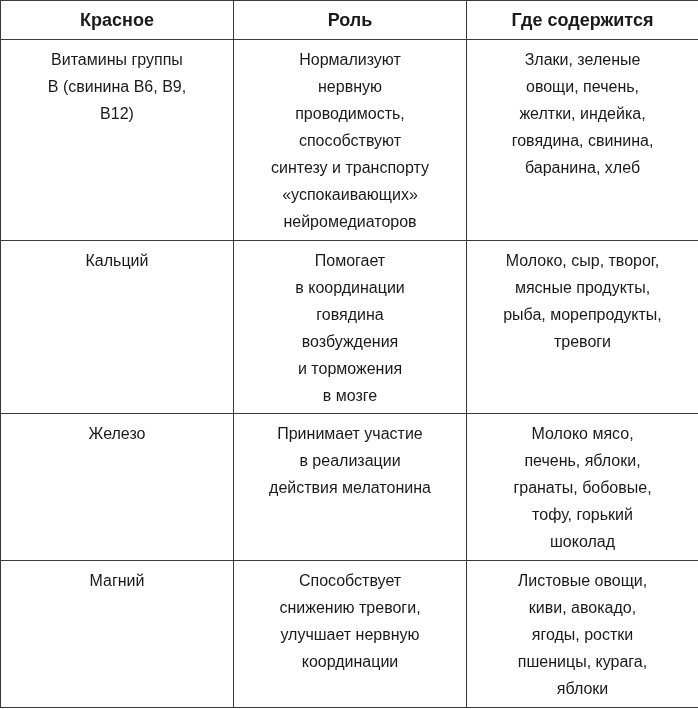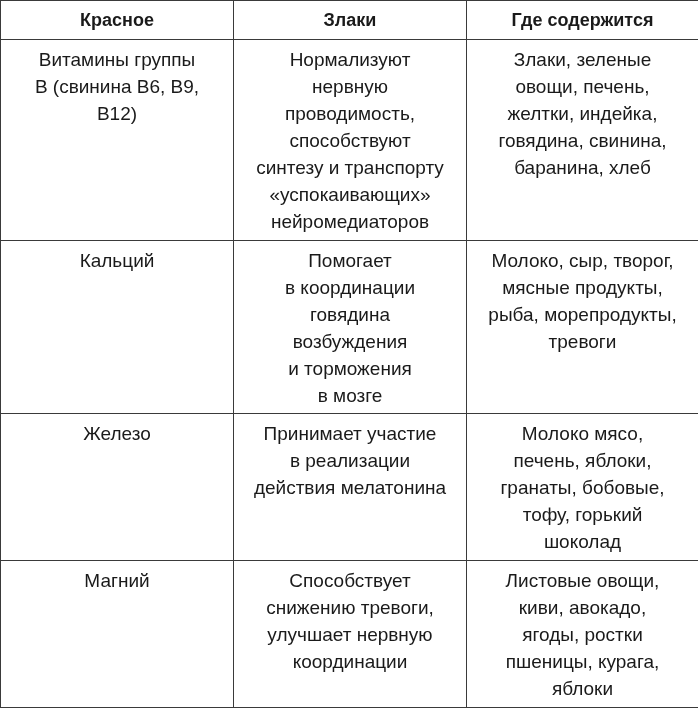--- a/index.html
+++ b/index.html
@@ -5,21 +5,21 @@
   html, body { margin: 0; padding: 0; background: #ffffff; }
   body { width: 698px; height: 709px; overflow: hidden; }
   table {
     position: absolute; left: 0; top: 0;
     width: 698px; border-collapse: collapse; table-layout: fixed;
     font-family: "Liberation Sans", sans-serif; color: #1a1a1a;
   }
   th, td {
     border: 1.5px solid #3a3a3a;
     text-align: center; vertical-align: top;
-    font-size: 19px; line-height: 27px;
+    font-size: 16px; line-height: 27px;
     padding: 0 6px;
   }
   th { font-weight: bold; height: 38px; vertical-align: middle; padding-top: 0; font-size: 18px; }
   td { padding-top: 6px; }
   tr.r1 td { height: 194px; }
   tr.r2 td { height: 166px; }
   tr.r3 td { height: 140px; }
   tr.r4 td { height: 140px; }
   .cell-line { display: block; white-space: nowrap; }
 </style>
@@ -28,21 +28,21 @@
 
 <table>
   <colgroup>
       <col style="width:233px">
       <col style="width:233px">
       <col style="width:232px">
     </colgroup>
   <thead>
     <tr>
       <th>Красное</th>
-      <th>Злаки</th>
+      <th>Роль</th>
       <th>Где содержится</th>
     </tr>
   </thead>
   <tbody>
     <tr class="r1">
       <td>
         <span class="cell-line">Витамины группы</span>
         <span class="cell-line">B (свинина B6, B9,</span>
         <span class="cell-line">B12)</span>
       </td>

